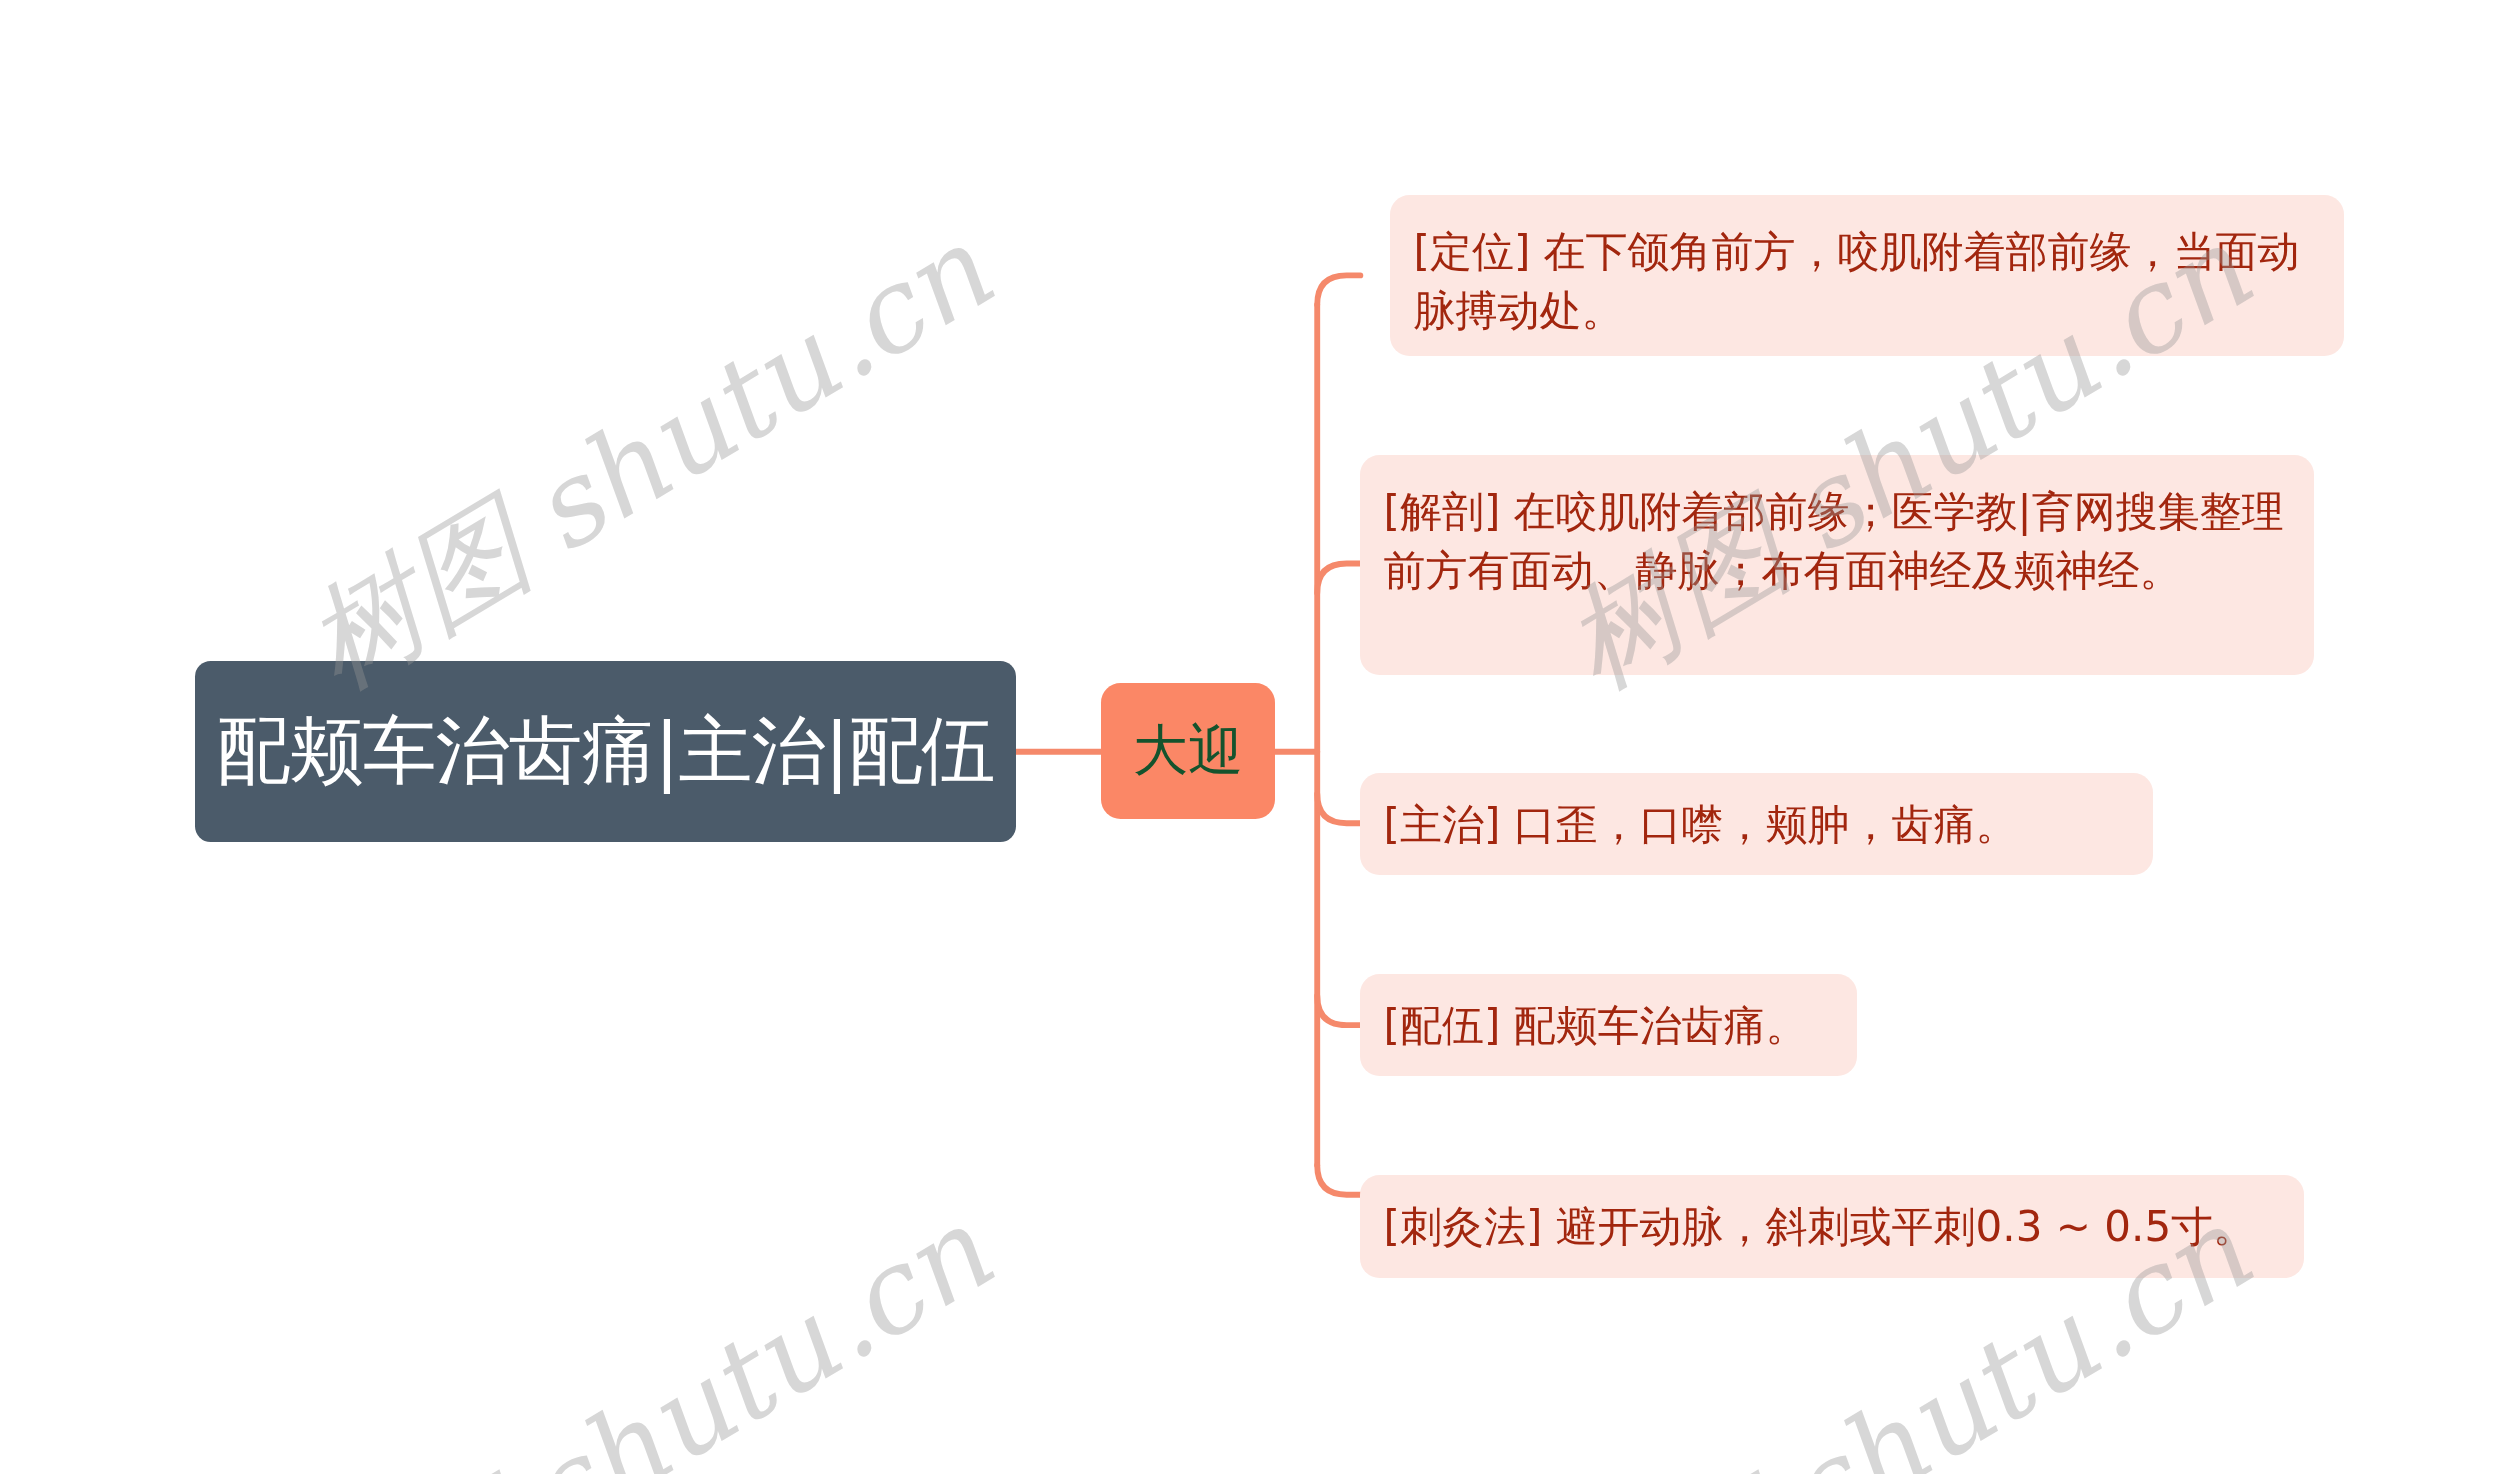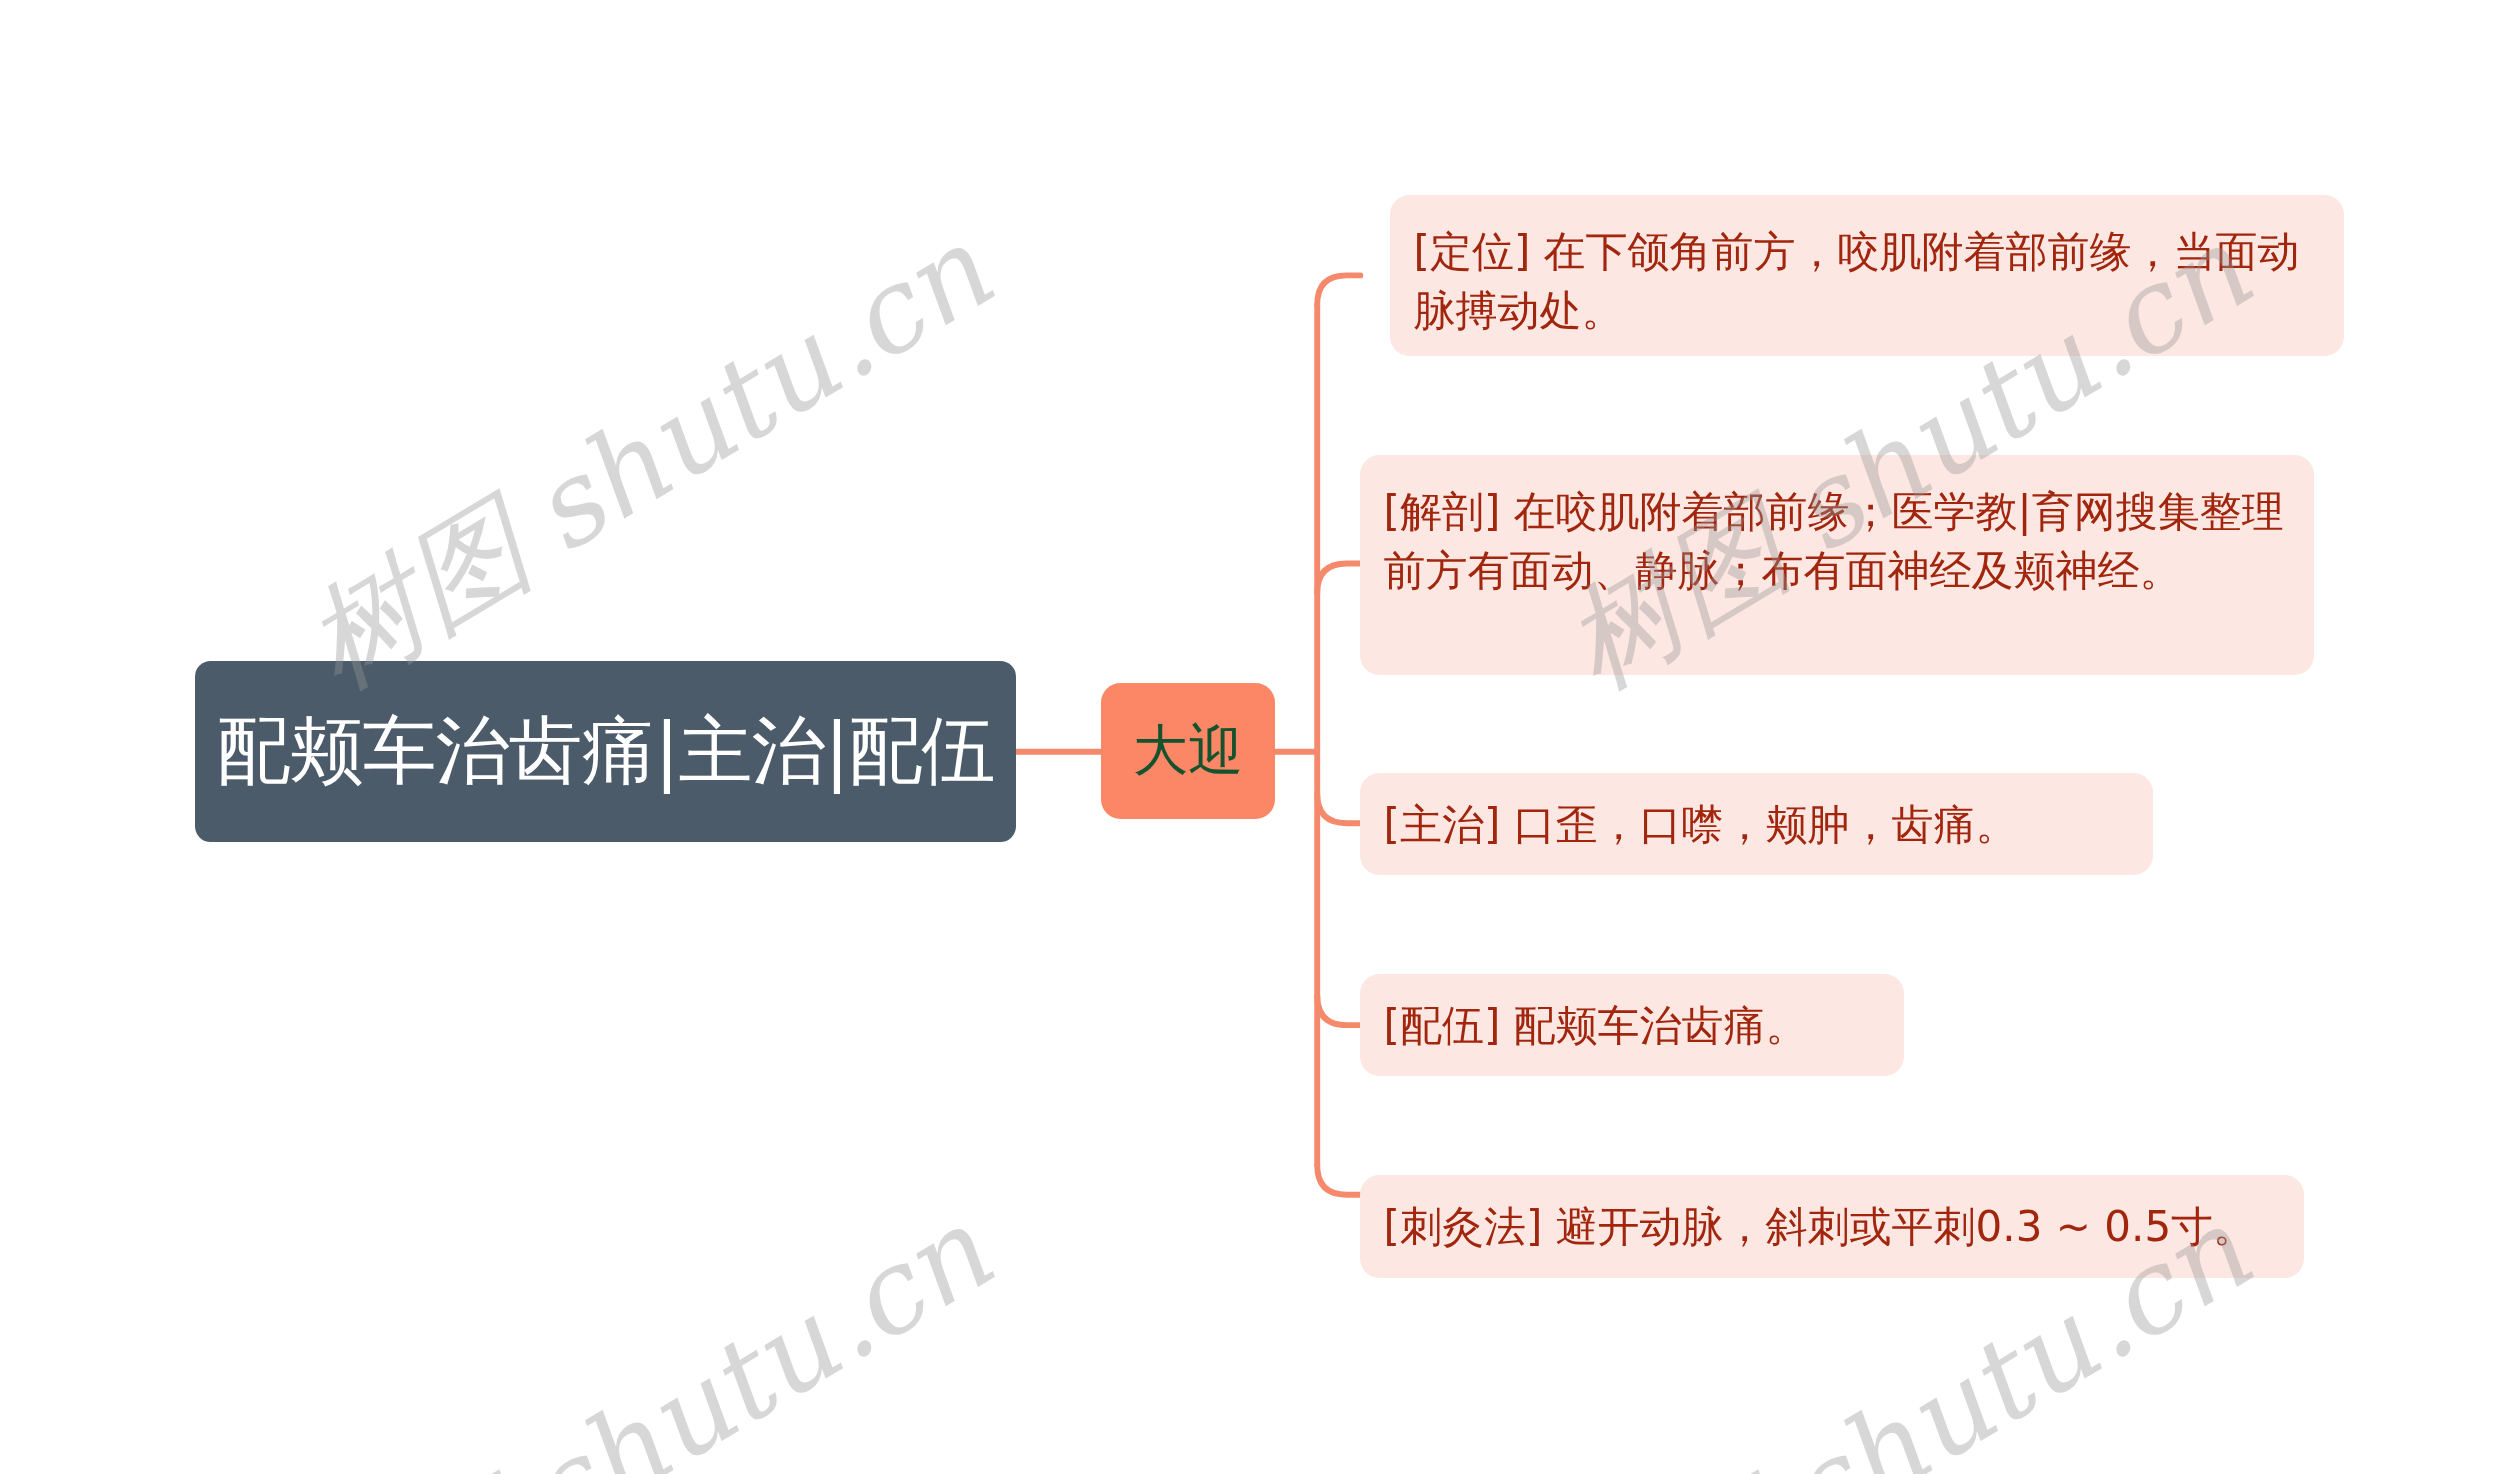--- a/index.html
+++ b/index.html
@@ -25,21 +25,21 @@
     white-space: nowrap;
   }
   .leaf {
     left: 1360px; background: #fde7e2; border-radius: 19.6px;
     color: #a2260e; font-size: 42px; line-height: 59px;
     padding: 27.4px 23.5px 0 23.5px;
   }
   .leaf-1 { top: 195px; width: 954px; height: 161px; margin-left: 30px; }
   .leaf-2 { top: 455px; width: 954px; height: 220px; }
   .leaf-3 { top: 773px; width: 793px; height: 102px; padding-top: 21.6px; white-space: nowrap; }
-  .leaf-4 { top: 974px; width: 544px; height: 102px; padding-top: 21.6px; white-space: nowrap; }
+  .leaf-4 { top: 974px; width: 497px; height: 102px; padding-top: 21.6px; white-space: nowrap; }
   .leaf-5 { top: 1175px; width: 944px; height: 103px; padding-top: 21.6px; white-space: nowrap; }
   .leaf-text { display: block; word-break: break-all; }
   .watermark {
     position: absolute; z-index: 3; pointer-events: none;
     color: rgba(150,150,150,0.38);
     font-family: "DejaVu Serif", "Liberation Serif", serif;
     font-style: italic; font-size: 116px; white-space: nowrap;
     transform-origin: left bottom; transform: rotate(-31deg);
   }
   .wm-1 { left: 358px; top: 568px; }

